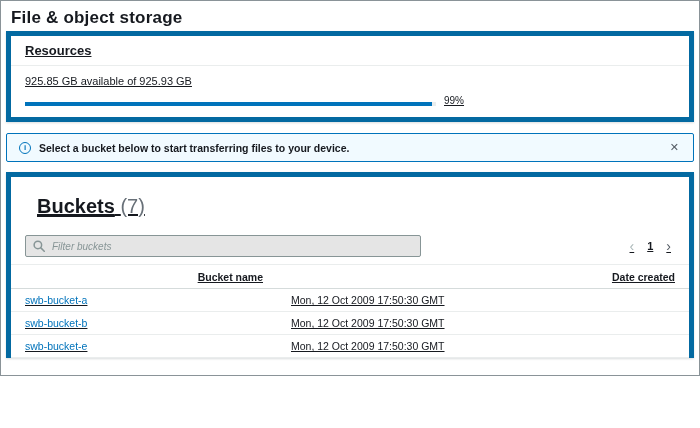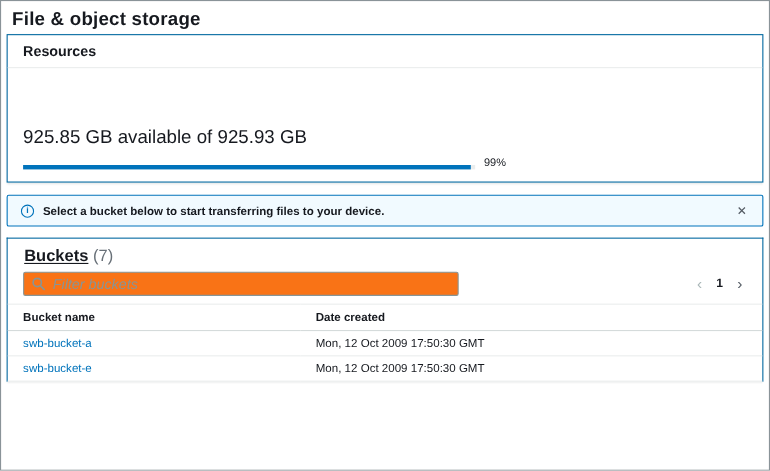--- a/index.html
+++ b/index.html
@@ -4,47 +4,48 @@
 <style>
   html, body { margin: 0; padding: 0; background: #ffffff; }
   body {
     width: 700px; height: 428px;
     font-family: "Liberation Sans", "DejaVu Sans", sans-serif;
     color: #16191f;
     -webkit-font-smoothing: antialiased;
   }
   .frame {
     box-sizing: border-box;
-    width: 700px; height: 428px;
+    width: 700px; height: 376px;
     border: 1px solid #8a9398;
     background: #ffffff;
     padding: 6px 5px;
     overflow: hidden;
   }
   .page-title {
     font-size: 17px; font-weight: 700;
     margin: 1px 0 3px 5px; letter-spacing: 0.2px;
   }
   .page-desc {
     font-size: 10.5px; line-height: 1.36;
     margin: 0 0 7px 5px; max-width: 474px; color: #16191f;
   }
   .card {
-    border: 1px solid #0369a1;
+    border: 5px solid #0369a1;
     box-shadow: 0 1px 2px rgba(0,28,36,0.15);
     background: #ffffff;
+    text-decoration: underline;
   }
   .card-header {
     padding: 7px 14px;
     border-bottom: 1px solid #eaeded;
   }
   .card-header h2 { margin: 0; font-size: 13px; font-weight: 700; }
   .card-body { padding: 9px 14px 11px; }
   .storage-label { font-size: 11px; margin-bottom: 2px; }
-  .storage-value { font-size: 17px; margin-top: 44px; }
+  .storage-value { font-size: 11px; }
   .progress-row { display: flex; align-items: flex-end; margin-top: 8px; }
   .progress-track { width: 411px; height: 4px; background: #eaeded; }
   .progress-fill { height: 100%; width: 0; background: var(--progress, #0073bb); }
   .progress-pct { font-size: 10px; margin-left: 8px; }
   .alert {
     display: flex; align-items: center;
     margin-top: 11px;
     border: 1px solid var(--alert-border, #0073bb);
     background: var(--alert-bg, #f1faff);
     border-radius: 2px;
@@ -60,46 +61,46 @@
     font-size: 8px; line-height: 10px; text-align: center;
     font-weight: 700; margin-right: 8px;
   }
   .alert-close {
     margin-left: auto; background: none; border: none;
     color: #545b64; font-size: 11px; cursor: pointer;
     padding: 0 2px; font-family: inherit;
   }
   .buckets { margin-top: 10px; border-bottom: none; }
   .buckets-header { padding: 6px 14px 2px; }
-  .buckets-header h2 { margin: 1px; font-size: 15px; font-weight: 700; }
+  .buckets-header h2 { margin: 12px; font-size: 20px; font-weight: 700; }
   .buckets-title { text-decoration: underline; text-underline-offset: 2px; }
   .buckets-count { color: #687078; font-weight: 400; }
   .toolbar {
     display: flex; align-items: center; justify-content: space-between;
     padding: 3px 14px 7px;
   }
   .filter { position: relative; width: 396px; }
   .filter-input {
     box-sizing: border-box; width: 100%; height: 22px;
     border: 1px solid #879596; border-radius: 2px;
-    padding: 0 8px 0 26px; font-size: 13px;
-    font-family: inherit; color: #16191f; background: #f97316;
+    padding: 0 8px 0 26px; font-size: 10px;
+    font-family: inherit; color: #16191f; background: #e5e5e5;
   }
   .filter-input::placeholder { color: #879596; font-style: italic; }
   .search-icon { position: absolute; left: 8px; top: 5px; width: 12px; height: 12px; }
   .pagination { display: flex; align-items: center; gap: 13px; margin-right: 4px; }
   .page-btn {
     background: none; border: none; padding: 0; cursor: pointer;
     font-family: inherit; font-size: 14px; color: #545b64; line-height: 1;
   }
   .page-btn.prev { color: #aab7b8; }
   .page-btn.current { font-size: 11px; color: #16191f; font-weight: 700; }
   .bucket-table { width: 100%; border-collapse: collapse; font-size: 10.5px; }
   .bucket-table th {
-    text-align: left; font-weight: 700; color: #16191f;
+    text-align: right; font-weight: 700; color: #16191f;
     padding: 6px 14px 5px;
     border-top: 1px solid #eaeded;
     border-bottom: 1px solid #d5dbdb;
   }
   .bucket-table th:first-child { width: 238px; }
   .bucket-table td {
     padding: 5px 14px;
     border-bottom: 1px solid #eaeded;
     color: #16191f;
   }
@@ -158,20 +159,24 @@
           <th>Bucket name</th>
           <th>Date created</th>
         </tr>
       </thead>
       <tbody>
           <tr>
             <td><a href="#" class="bucket-link">swb-bucket-a</a></td>
             <td>Mon, 12 Oct 2009 17:50:30 GMT</td>
           </tr>
           <tr>
+            <td><a href="#" class="bucket-link">swb-bucket-b</a></td>
+            <td>Mon, 12 Oct 2009 17:50:30 GMT</td>
+          </tr>
+          <tr>
             <td><a href="#" class="bucket-link">swb-bucket-e</a></td>
             <td>Mon, 12 Oct 2009 17:50:30 GMT</td>
           </tr>
         </tbody>
     </table>
   </section>
 
 </div>
 
 </body></html>

